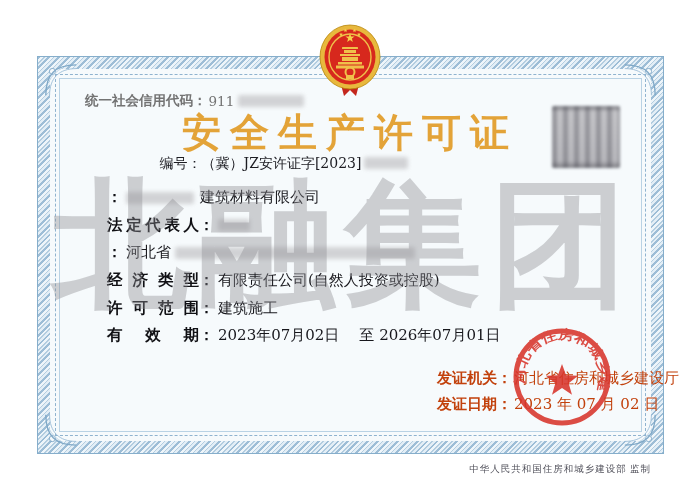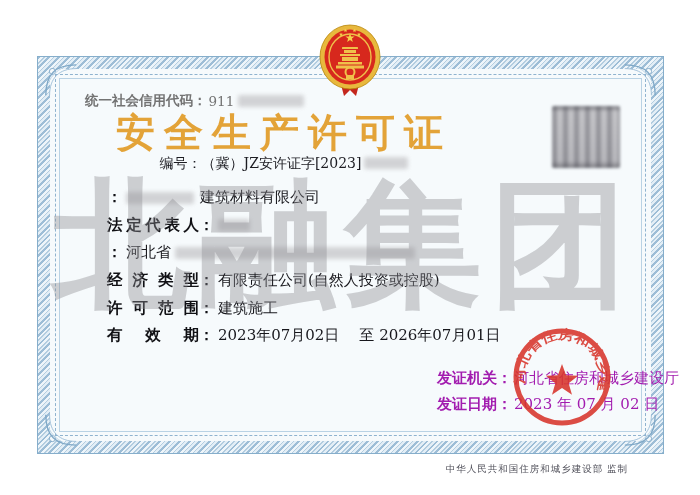--- a/index.html
+++ b/index.html
@@ -27,21 +27,21 @@
   .corner.bl{left:-8px;bottom:-8px;transform:rotate(270deg);}
 
   
   .emblem{position:absolute;left:318px;top:23px;width:64px;height:76px;z-index:15;}
 
   
   .credit-line{position:absolute;left:85px;top:92px;display:flex;align-items:center;font-size:13.5px;color:#737373;z-index:10;}
   .credit-line .lab{font-weight:bold;}
   .credit-line .valnum{font-family:"DejaVu Serif","Liberation Serif",serif;margin-left:2px;}
   .title{
-    position:absolute;left:0;width:568px;top:106px;text-align:center;
+    position:absolute;left:0;width:700px;top:106px;text-align:center;
     font-size:39px;font-weight:700;color:#E3A338;letter-spacing:9px;z-index:10;
   }
   .number-line{
     position:absolute;left:0;width:568px;top:155px;text-align:center;
     font-family:"DejaVu Serif","Liberation Serif",serif;font-size:14px;color:#1c1c22;z-index:10;
   }
   .qr{
     position:absolute;left:552px;top:106px;width:68px;height:62px;border-radius:2px;z-index:10;
     background:
       repeating-linear-gradient(90deg,rgba(50,50,60,.28) 0 5px,rgba(160,160,165,0) 5px 11px),
@@ -61,41 +61,41 @@
   .val2{font-family:"DejaVu Serif","Liberation Serif",serif;margin-left:20px;white-space:nowrap;}
 
   
   .redact{
     display:inline-block;height:12px;background:#c9c9cc;border-radius:2px;
     filter:blur(2px);opacity:.8;vertical-align:-1px;margin-right:6px;
   }
   .w32{width:32px}.w44{width:44px;margin-left:3px;margin-right:0}.w66{width:66px;margin-left:4px;margin-right:0}.w68{width:68px}.w240{width:240px;margin-left:4px}
 
   
-  .issue-line{position:absolute;display:flex;align-items:center;font-size:15px;z-index:10;color:#a21caf;}
+  .issue-line{position:absolute;display:flex;align-items:center;font-size:15px;z-index:10;color:#c2410c;}
   .issue-line .ilab{font-weight:bold;}
   .issue-line .ival{font-family:"DejaVu Serif","Liberation Serif",serif;margin-left:2px;}
   #issuer-line{left:437px;top:369px;}
   #issue-date-line{left:437px;top:395px;}
 
   
   .seal{position:absolute;left:511px;top:326px;width:102px;height:102px;z-index:25;opacity:.88;}
 
   
   .watermark{
     position:absolute;left:52px;top:168px;z-index:30;pointer-events:none;
     font-size:138px;line-height:1.1;font-weight:700;letter-spacing:8px;
     color:#8e8e93;opacity:.40;white-space:nowrap;
     font-family:"DejaVu Serif","Liberation Serif",serif;
   }
 
   
   .footer{
-    position:absolute;right:72px;top:463px;z-index:10;
-    font-family:Liberation Sans, sans-serif;
+    position:absolute;right:49px;top:463px;z-index:10;
+    font-family:Liberation Serif, serif;
     font-size:9.5px;letter-spacing:1px;color:#50505a;
   }
 </style>
 </head>
 <body>
 
 <div class="frame">
   <div class="frame-inner1"></div>
   <div class="frame-inner2"></div>
   <div class="corner tl">

